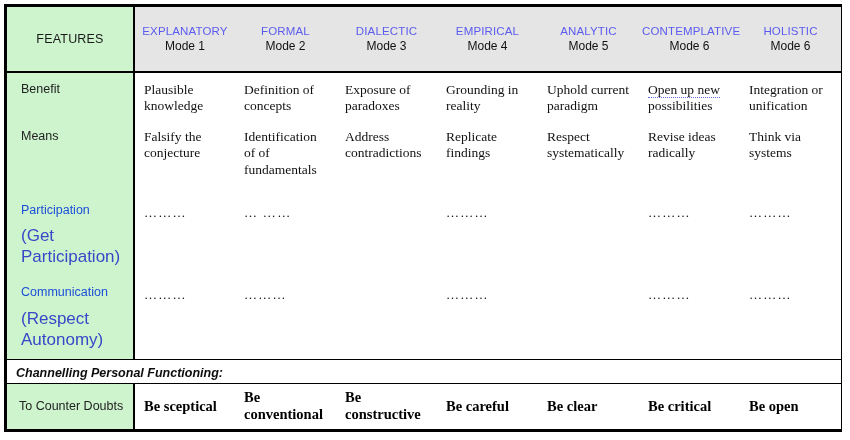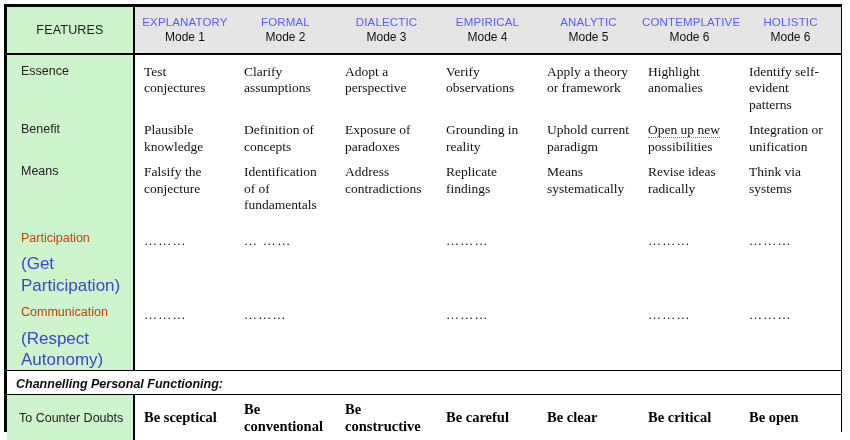--- a/index.html
+++ b/index.html
@@ -37,21 +37,21 @@
     margin: 0;
     vertical-align: top;
     background: #ffffff;
   }
 
   
   col.c-feature { width: 127px; }
   col.c-mode    { width: 101px; }
 
   
-  tr.header-row { height: 47px; }
+  tr.header-row { height: 65px; }
 
   td.features-head {
     background: #cdf4cd;
     border-right: 2px solid #000000;
     border-bottom: 2px solid #000000;
     text-align: center;
     vertical-align: middle;
     font-size: 12.5px;
     color: #1a1a1a;
     letter-spacing: .2px;
@@ -94,21 +94,21 @@
   
   td.row-label {
     background: #cdf4cd;
     border-right: 2px solid #000000;
     font-size: 12.5px;
     color: #222222;
     padding: 9px 0 0 14px;
     line-height: 1.25;
   }
   td.row-label.dim .label-main {
-    color: #c2410c;
+    color: #1d4ed8;
   }
   .label-sub {
     display: block;
     font-size: 17px;
     color: #3a47c8;
     margin-top: 7px;
   }
 
   td.cell {
     font-family: "Liberation Serif", serif;
@@ -191,48 +191,38 @@
             <span class="mode-num">Mode 5</span>
           </td>
           <td class="mode-head">
             <span class="mode-name">CONTEMPLATIVE</span>
             <span class="mode-num">Mode 6</span>
           </td>
           <td class="mode-head">
             <span class="mode-name">HOLISTIC</span>
             <span class="mode-num">Mode 6</span>
           </td>
-        </tr>
-        <tr class="">
-          <td class="row-label"><span class="label-main">Essence</span></td>
-          <td class="cell">Test conjectures</td>
-          <td class="cell">Clarify assumptions</td>
-          <td class="cell">Adopt a perspective</td>
-          <td class="cell">Verify observations</td>
-          <td class="cell">Apply a theory or framework</td>
-          <td class="cell">Highlight anomalies</td>
-          <td class="cell">Identify self-evident patterns</td>
         </tr>
         <tr class="">
           <td class="row-label"><span class="label-main">Benefit</span></td>
           <td class="cell">Plausible knowledge</td>
           <td class="cell">Definition of concepts</td>
           <td class="cell">Exposure of paradoxes</td>
           <td class="cell">Grounding in reality</td>
           <td class="cell">Uphold current paradigm</td>
           <td class="cell"><span class="spell">Open up new</span> <span>possibilities</span></td>
           <td class="cell">Integration or unification</td>
         </tr>
         <tr class="band-last">
           <td class="row-label"><span class="label-main">Means</span></td>
           <td class="cell">Falsify the conjecture</td>
           <td class="cell">Identification of of fundamentals</td>
           <td class="cell">Address contradictions</td>
           <td class="cell">Replicate findings</td>
-          <td class="cell">Means systematically</td>
+          <td class="cell">Respect systematically</td>
           <td class="cell">Revise ideas radically</td>
           <td class="cell">Think via systems</td>
         </tr>
         <tr class="">
           <td class="row-label dim"><span class="label-main">Participation</span><span class="label-sub">(Get Participation)</span></td>
           <td class="cell dots">………</td>
           <td class="cell dots">… ……</td>
           <td class="cell"></td>
           <td class="cell dots">………</td>
           <td class="cell"></td>

